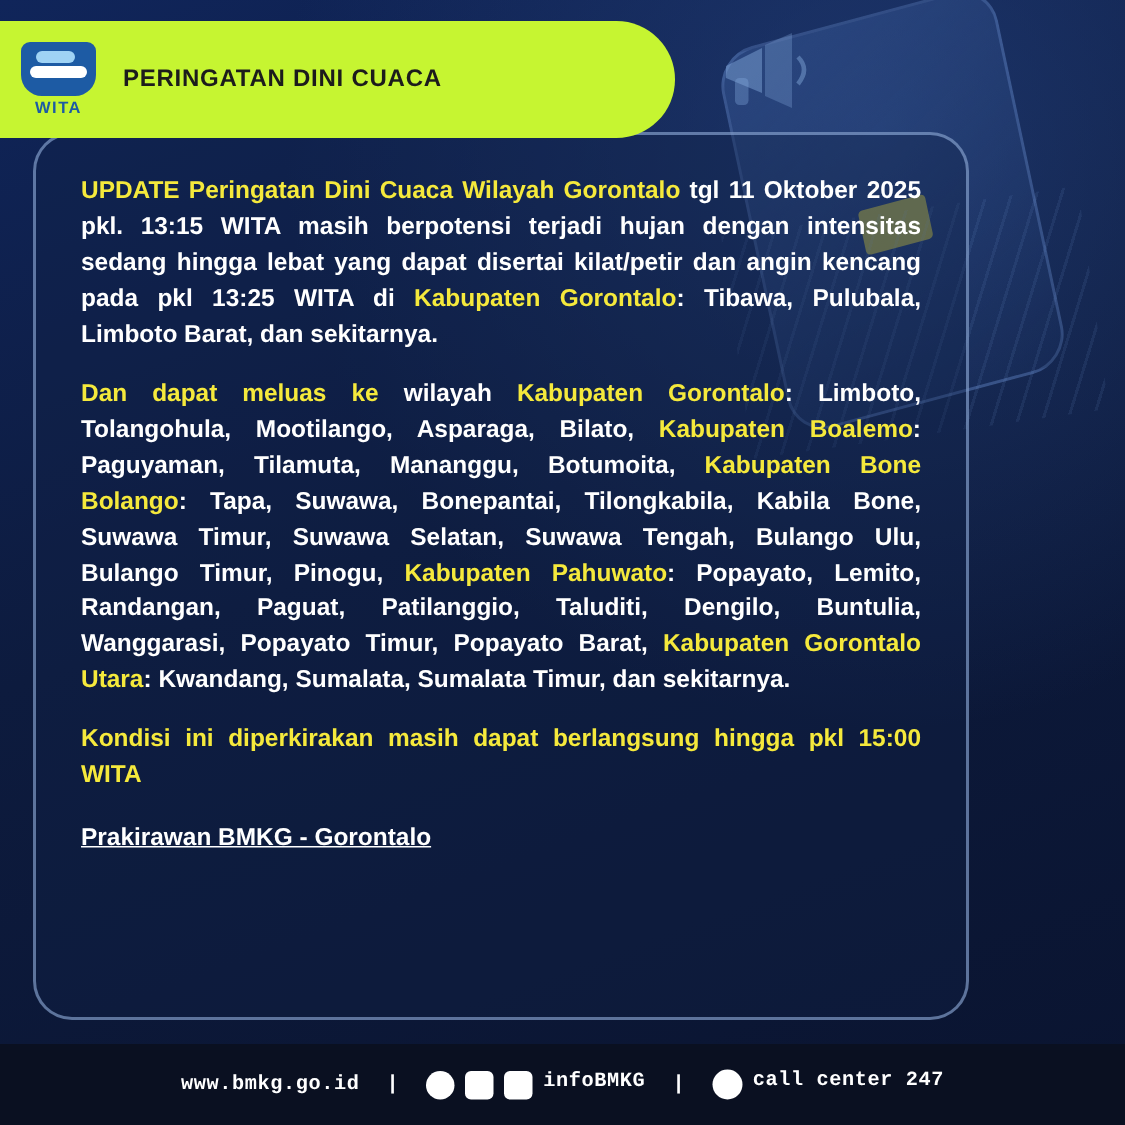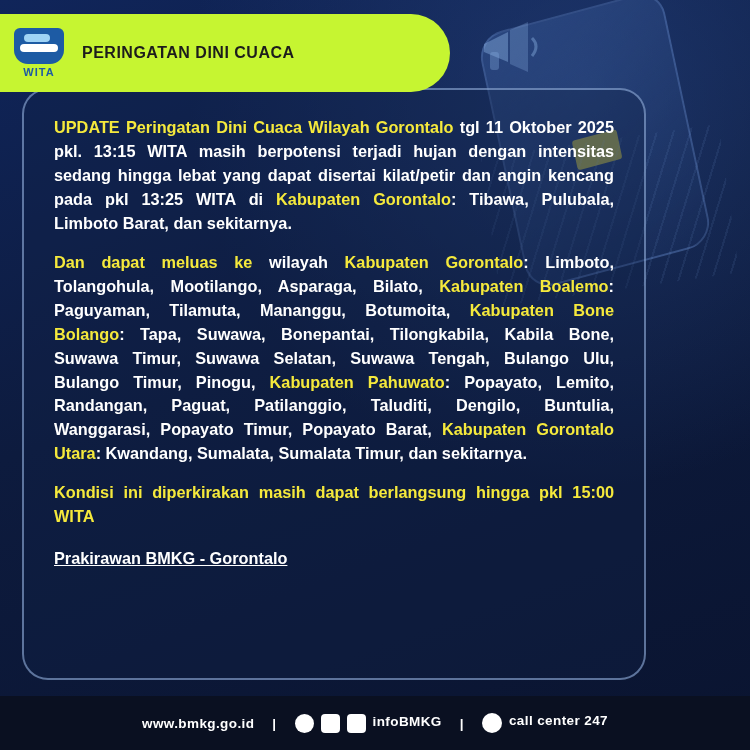--- a/index.html
+++ b/index.html
@@ -122,21 +122,21 @@
   .footer {
     position: absolute; left: 0; bottom: 0;
     width: 750px; height: 54px;
     background: #0a1021;
     display: flex; align-items: center; justify-content: center;
     gap: 18px;
     z-index: 4;
   }
   .footer span, .footer a {
     color: #ffffff; font-size: 13.5px; font-weight: bold;
-    letter-spacing: .4px; text-decoration: none;
+    letter-spacing: .4px; text-decoration: none; font-family: Liberation Mono, monospace;
   }
   .divider { color: #55627f; font-weight: normal; }
   .social { display: flex; align-items: flex-start; gap: 7px; }
   .sicon {
     width: 19px; height: 19px; border-radius: 4px;
     display: inline-flex; align-items: center; justify-content: center;
     background: #ffffff; color: #0a1021; font-size: 11px; font-weight: bold;
   }
   .sicon.round { border-radius: 50%; }
   .callicon {

